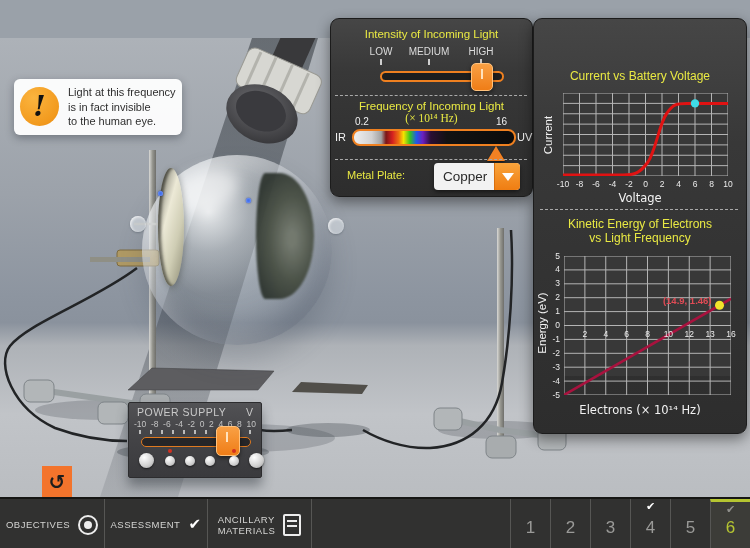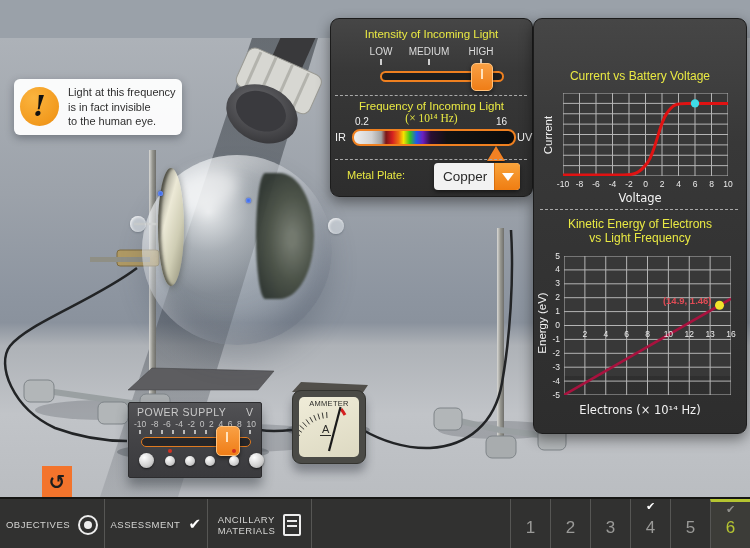--- a/index.html
+++ b/index.html
@@ -257,40 +257,20 @@
           <div class="knob" style="left:48px;top:5px;width:10px;height:10px;"></div>
           <div class="knob" style="left:68px;top:5px;width:10px;height:10px;"></div>
           <div class="knob" style="left:92px;top:5px;width:10px;height:10px;"></div>
           <div class="knob" style="left:112px;top:2px;width:15px;height:15px;"></div>
           <div class="reddot" style="left:31px;top:-2px;"></div>
           <div class="reddot" style="left:95px;top:-2px;"></div>
         </div>
       </div>
     </div>
 
-    <div class="ammeter">
-      <div class="am-face">
-        <div class="am-title">AMMETER</div>
-        <div class="am-a">A</div>
-        <svg id="amSvg" width="60" height="60">
-            <line x1="27.985398195349724" y1="21.061551652078393" x2="27.61910695814058" y2="15.07274286154719" stroke="#3a3a36" stroke-width="1"></line>
-            <line x1="24.2696101369913" y1="21.501344150597134" x2="23.227721070989716" y2="15.592497632523887" stroke="#3a3a36" stroke-width="1"></line>
-            <line x1="20.62749362477055" y1="22.35894874934963" x2="18.923401556547017" y2="16.60603034014047" stroke="#3a3a36" stroke-width="1"></line>
-            <line x1="17.105872759853966" y1="23.62333983606947" x2="14.761485988918325" y2="18.100310715354823" stroke="#3a3a36" stroke-width="1"></line>
-            <line x1="13.750022516585588" y1="25.27826203398331" x2="10.795481155964787" y2="20.056127858343913" stroke="#3a3a36" stroke-width="1"></line>
-            <line x1="10.603086674348386" y1="27.302439185626735" x2="7.076375160593546" y2="22.44833721937705" stroke="#3a3a36" stroke-width="1"></line>
-            <line x1="7.705523148683213" y1="29.66984788526591" x2="3.651981902989249" y2="25.246183864405165" stroke="#3a3a36" stroke-width="1"></line>
-            <line x1="5.0945838526485225" y1="32.350052043313255" x2="0.5663263713118916" y2="28.413697869370218" stroke="#3a3a36" stroke-width="1"></line>
-            <line x1="2.8038357754734804" y1="35.308594181480515" x2="-2.140921356258609" y2="31.91015675993152" stroke="#3a3a36" stroke-width="1"></line>
-            <line x1="0.8627294356554138" y1="38.5074384280656" x2="-4.434956121498146" y2="35.69060905135026" stroke="#3a3a36" stroke-width="1"></line>
-          <path d="M 42 12 A 40 40 0 0 1 46 18" stroke="#d42020" stroke-width="3" fill="none"></path>
-          <line id="amNeedle" x1="30" y1="54" x2="41.5" y2="10" stroke="#1a1a1a" stroke-width="2.2"></line>
-        </svg>
-      </div>
-    </div>
 
     <div class="resetbtn">
       <span>↺</span>
     </div>
   </div>
 
   <div class="panel ctrl">
     <div class="sec-title" style="top:9px">Intensity of Incoming Light</div>
     <div class="opt-label" style="left:50px;top:27px">LOW</div>
     <div class="opt-label" style="left:98px;top:27px">MEDIUM</div>

